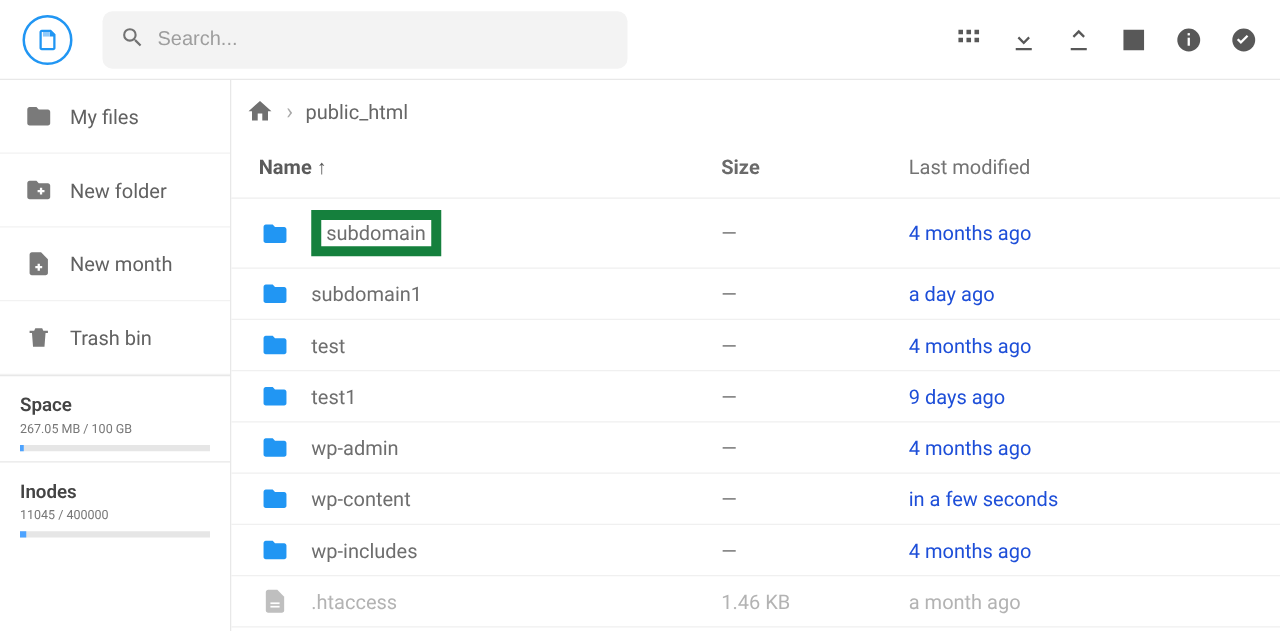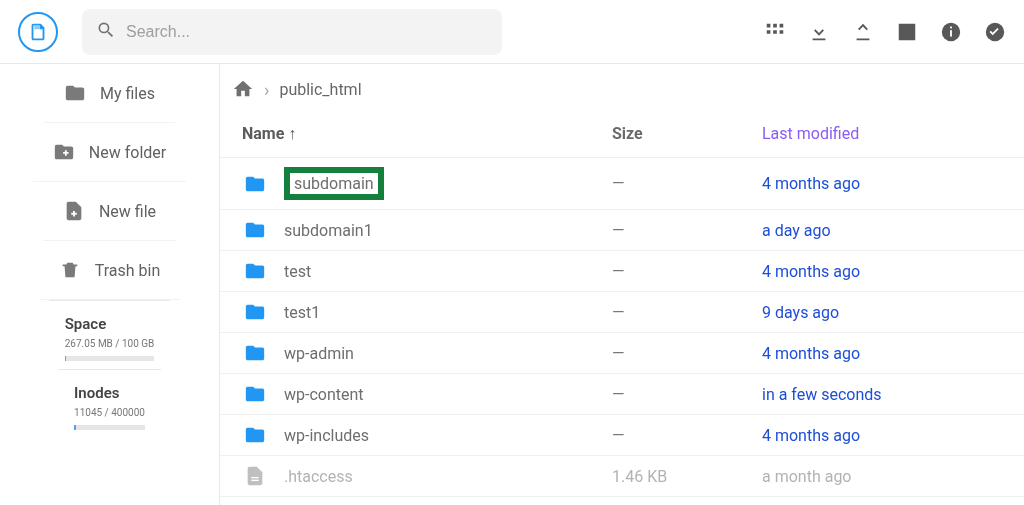--- a/index.html
+++ b/index.html
@@ -10,46 +10,46 @@
   .logo { width: 40px; height: 40px; border: 2px solid #2196f3; border-radius: 50%; display:flex; align-items:center; justify-content:center; }
   .logo svg { width: 22px; height: 22px; }
   .search { flex: 0 0 420px; height: 46px; background: #f3f3f3; border-radius: 8px; display:flex; align-items:center; padding: 0 14px; gap: 10px; }
   .search input { border:none; outline:none; background:transparent; font-size:16px; flex:1; color:#666; }
   .search input::placeholder { color:#9e9e9e; }
   .spacer { flex: 1; }
   .actions { display:flex; align-items:center; gap: 22px; }
   .actions .ico { width:22px; height:22px; cursor:pointer; color:#585858; display:flex; align-items:center; justify-content:center; }
   
   .body { display:flex; flex:1; min-height:0; }
-  .sidebar { width: 220px; border-right: 1px solid #e8e8e8; display:flex; flex-direction:column;align-items:center; }
+  .sidebar { width: 185px; border-right: 1px solid #e8e8e8; display:flex; flex-direction:column; }
   .side-item { display:flex; align-items:center; gap: 14px; padding: 18px 20px; font-size:16px; color:#616161; cursor:pointer; border-bottom: 1px solid #f2f2f2; }
   .side-item .sico { width:22px; height:22px; color:#7a7a7a; display:flex; align-items:center; justify-content:center; }
   .storage { padding: 14px 16px 8px 16px; border-top: 1px solid #e8e8e8; }
   .storage h4 { font-size:15px; font-weight:600; color:#444; margin-bottom:4px; }
   .storage .txt { font-size:10px; color:#777; line-height:1.3; }
   .bar { height:5px; background:#e6e6e6; margin-top:6px; position:relative; }
   .bar > div { height:100%; background:#4da3ff; }
   
   .main { flex:1; display:flex; flex-direction:column; min-width:0; }
   .crumbs { display:flex; align-items:center; gap:10px; padding: 14px 12px 10px 12px; color:#666; font-size:16px; }
   .crumbs .ico { width:22px; height:22px; color:#707070; cursor:pointer; }
   .crumbs .sep { color:#aaa; font-size:18px; }
   .colhead { display:flex; padding: 14px 12px 14px 22px; font-weight:700; color:#5b5b5b; font-size:16px; border-bottom:1px solid #eee; }
   .colhead .name { flex: 0 0 370px; display:flex; align-items:flex-start; gap:4px; }
   .colhead .size { flex: 0 0 150px; font-weight:700; color:#6a6a6a; }
-  .colhead .mod  { flex: 1; font-weight:400; color:#8b5cf6; }
+  .colhead .mod  { flex: 1; font-weight:400; color:#737373; }
   .rows { flex:1; overflow:auto; }
   .row { display:flex; align-items:center; padding: 9px 12px 9px 22px; border-bottom:1px solid #f0f0f0; font-size:16px; color:#6e6e6e; cursor:pointer; }
   .row .ficon { width:26px; height:22px; margin-right:16px; flex-shrink:0; }
   .row .fname { flex: 0 0 328px; }
   .row .fsize { flex: 0 0 150px; color:#777; }
   .row .fmod  { flex: 1; color:#1d4ed8; }
   .row.dim { color:#b3b3b3; }
   .row.dim .fsize, .row.dim .fmod { color:#b3b3b3; }
-  .highlight { border:6px solid #15803d; padding: 1px 4px; display:inline-block; }
+  .highlight { border:8px solid #15803d; padding: 1px 4px; display:inline-block; }
   .folder-svg { fill:#2196f3; }
   .file-svg { fill:#bfbfbf; }
 </style>
 </head>
 <body>
 <div class="app">
 
   <div class="header">
     <div class="logo">
       <svg viewBox="0 0 24 24">
@@ -120,21 +120,21 @@
             </svg>
         </span>
         <span>New folder</span>
       </div>
       <div class="side-item">
         <span class="sico">
           <svg viewBox="0 0 24 24" width="22" height="22">
               <path fill="currentColor" d="M14 2H6c-1.1 0-2 .9-2 2v16c0 1.1.9 2 2 2h12c1.1 0 2-.9 2-2V8l-6-6zm1 14h-2v2h-2v-2H9v-2h2v-2h2v2h2v2z"></path>
             </svg>
         </span>
-        <span>New file</span>
+        <span>New month</span>
       </div>
       <div class="side-item">
         <span class="sico">
           <svg viewBox="0 0 24 24" width="22" height="22">
               <path fill="currentColor" d="M6 7h12l-1 13H7L6 7zm3-3h6l1 2h4v2H4V6h4l1-2z"></path>
             </svg>
         </span>
         <span>Trash bin</span>
       </div>
 

